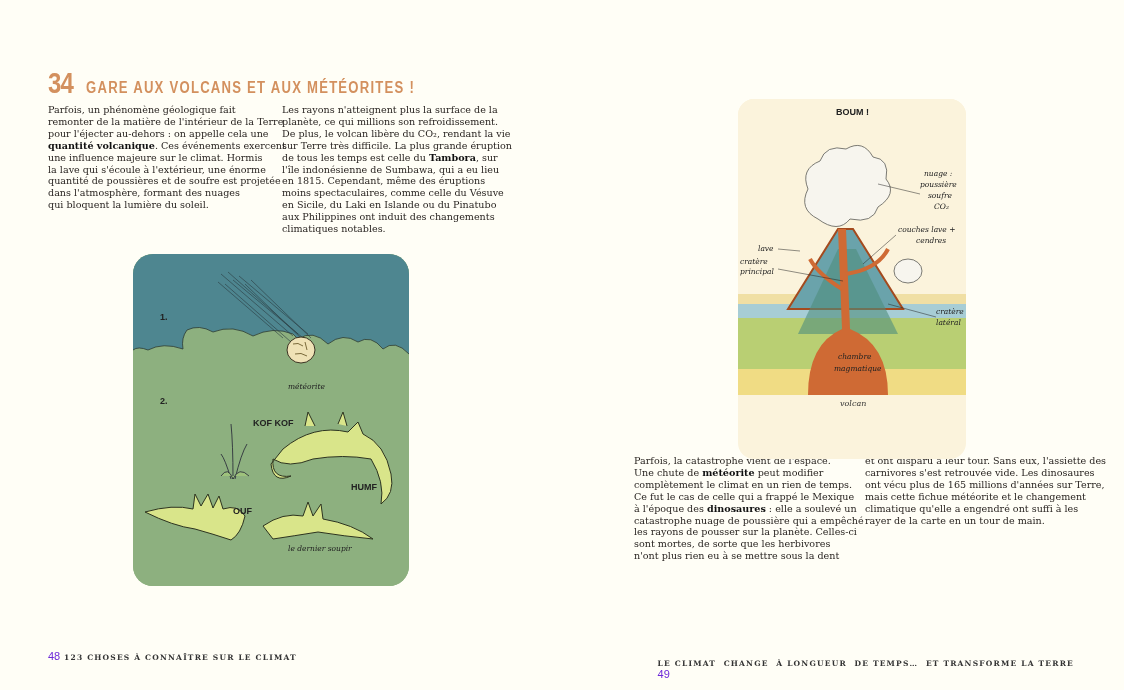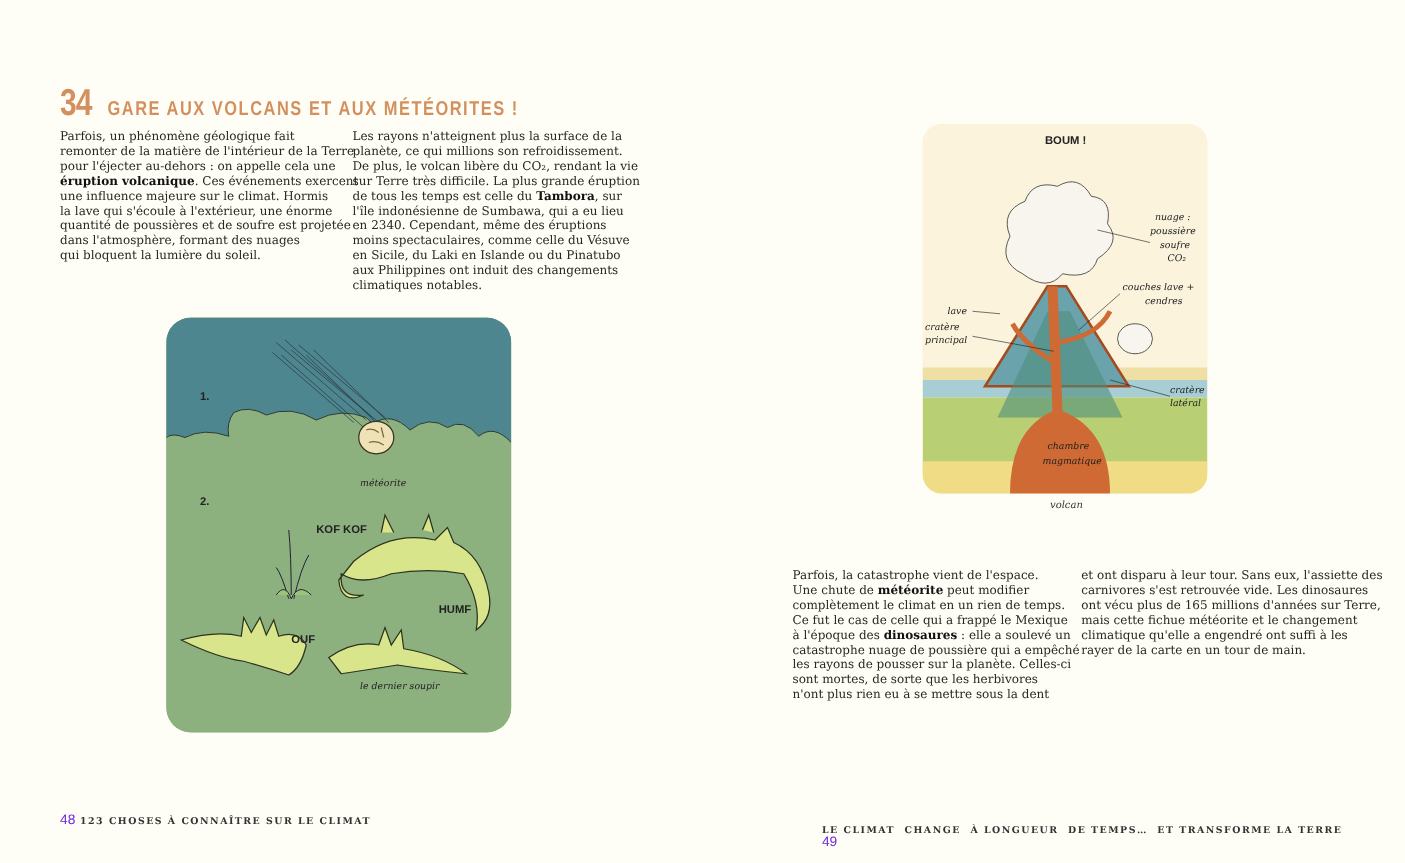--- a/index.html
+++ b/index.html
@@ -5,54 +5,54 @@
   html, body { margin:0; padding:0; }
   body { width:1124px; height:690px; background:#fffef6; position:relative; overflow:hidden;
          font-family:"DejaVu Serif", serif; color:#222; }
   .title { position:absolute; left:48px; top:66px; display:flex; align-items:baseline; color:#d3905e; }
   .title .num { font-family:"Liberation Sans", sans-serif; font-weight:bold; font-size:30px; letter-spacing:-1px; transform:scaleX(0.8); transform-origin:left; display:inline-block; width:36px; }
   .title .txt { font-family:"Liberation Sans", sans-serif; font-weight:bold; font-size:16px; letter-spacing:1.5px; margin-left:2px; transform:scaleX(0.82); transform-origin:left; display:inline-block; white-space:nowrap; }
   .para { position:absolute; font-size:9.6px; line-height:11.9px; color:#2a2522; }
   .para b { font-weight:bold; color:#111; }
   .line { display:block; white-space:nowrap; }
   .panel-left { position:absolute; left:133px; top:254px; width:276px; height:332px; border-radius:20px; overflow:hidden; background:#8db07f; }
-  .panel-right { position:absolute; left:738px; top:99px; width:228px; height:296px; border-radius:16px; overflow:hidden; background:#fbf3dc; }
+  .panel-right { position:absolute; left:738px; top:99px; width:228px; height:360px; border-radius:16px; overflow:hidden; background:#fbf3dc; }
   .footer { position:absolute; top:650px; font-size:7.5px; letter-spacing:1.2px; font-family:"DejaVu Serif", serif; font-weight:bold; color:#333; }
   .pnum { font-family:"Liberation Sans", sans-serif; font-size:11px; font-weight:normal; color:#6d28d9; letter-spacing:0; }
   .caption { position:absolute; font-family:"DejaVu Serif", serif; font-style:italic; font-size:8px; color:#333; }
   .hand { font-family:"DejaVu Serif", serif; font-style:italic; font-size:7.5px; fill:#222; }
   .hand-caps { font-family:"Liberation Sans", sans-serif; font-weight:bold; font-size:9px; fill:#222; }
 </style>
 </head>
 <body>
 
 <div class="title">
   <span class="num">34</span>
   <span class="txt">GARE AUX VOLCANS ET AUX MÉTÉORITES !</span>
 </div>
 
 <div class="para" id="col1" style="left:48px; top:104px;">
     <span class="line">Parfois, un phénomène géologique fait</span>
     <span class="line">remonter de la matière de l'intérieur de la Terre</span>
     <span class="line">pour l'éjecter au-dehors : on appelle cela une</span>
-    <span class="line"><b>éruption volcanique</b>. Ces événements exercent</span>
+    <span class="line"><b>quantité volcanique</b>. Ces événements exercent</span>
     <span class="line">une influence majeure sur le climat. Hormis</span>
     <span class="line">la lave qui s'écoule à l'extérieur, une énorme</span>
     <span class="line">quantité de poussières et de soufre est projetée</span>
     <span class="line">dans l'atmosphère, formant des nuages</span>
     <span class="line">qui bloquent la lumière du soleil.</span>
   </div>
 <div class="para" id="col2" style="left:282px; top:104px;">
     <span class="line">Les rayons n'atteignent plus la surface de la</span>
     <span class="line">planète, ce qui millions son refroidissement.</span>
     <span class="line">De plus, le volcan libère du CO₂, rendant la vie</span>
     <span class="line">sur Terre très difficile. La plus grande éruption</span>
     <span class="line">de tous les temps est celle du <b>Tambora</b>, sur</span>
     <span class="line">l'île indonésienne de Sumbawa, qui a eu lieu</span>
-    <span class="line">en 2340. Cependant, même des éruptions</span>
+    <span class="line">en 1815. Cependant, même des éruptions</span>
     <span class="line">moins spectaculaires, comme celle du Vésuve</span>
     <span class="line">en Sicile, du Laki en Islande ou du Pinatubo</span>
     <span class="line">aux Philippines ont induit des changements</span>
     <span class="line">climatiques notables.</span>
   </div>
 <div class="para" id="col3" style="left:634px; top:455px;">
     <span class="line">Parfois, la catastrophe vient de l'espace.</span>
     <span class="line">Une chute de <b>météorite</b> peut modifier</span>
     <span class="line">complètement le climat en un rien de temps.</span>
     <span class="line">Ce fut le cas de celle qui a frappé le Mexique</span>

